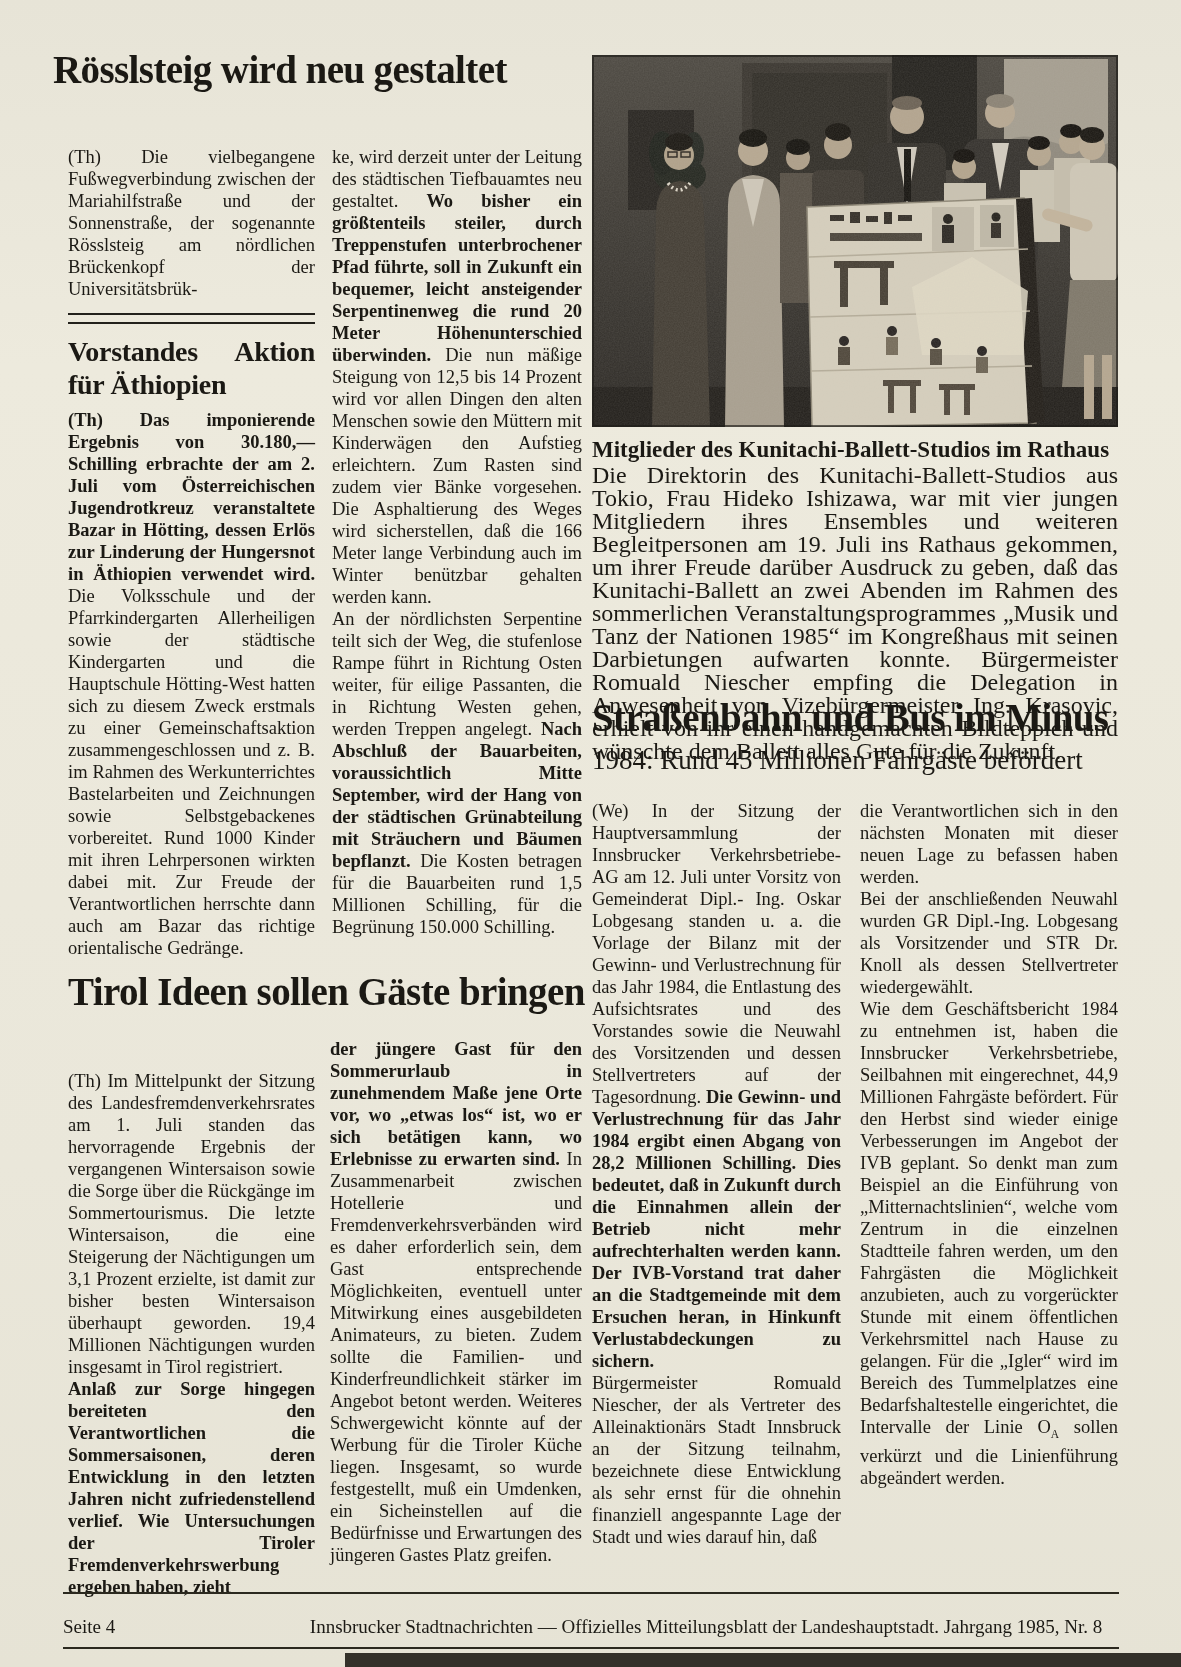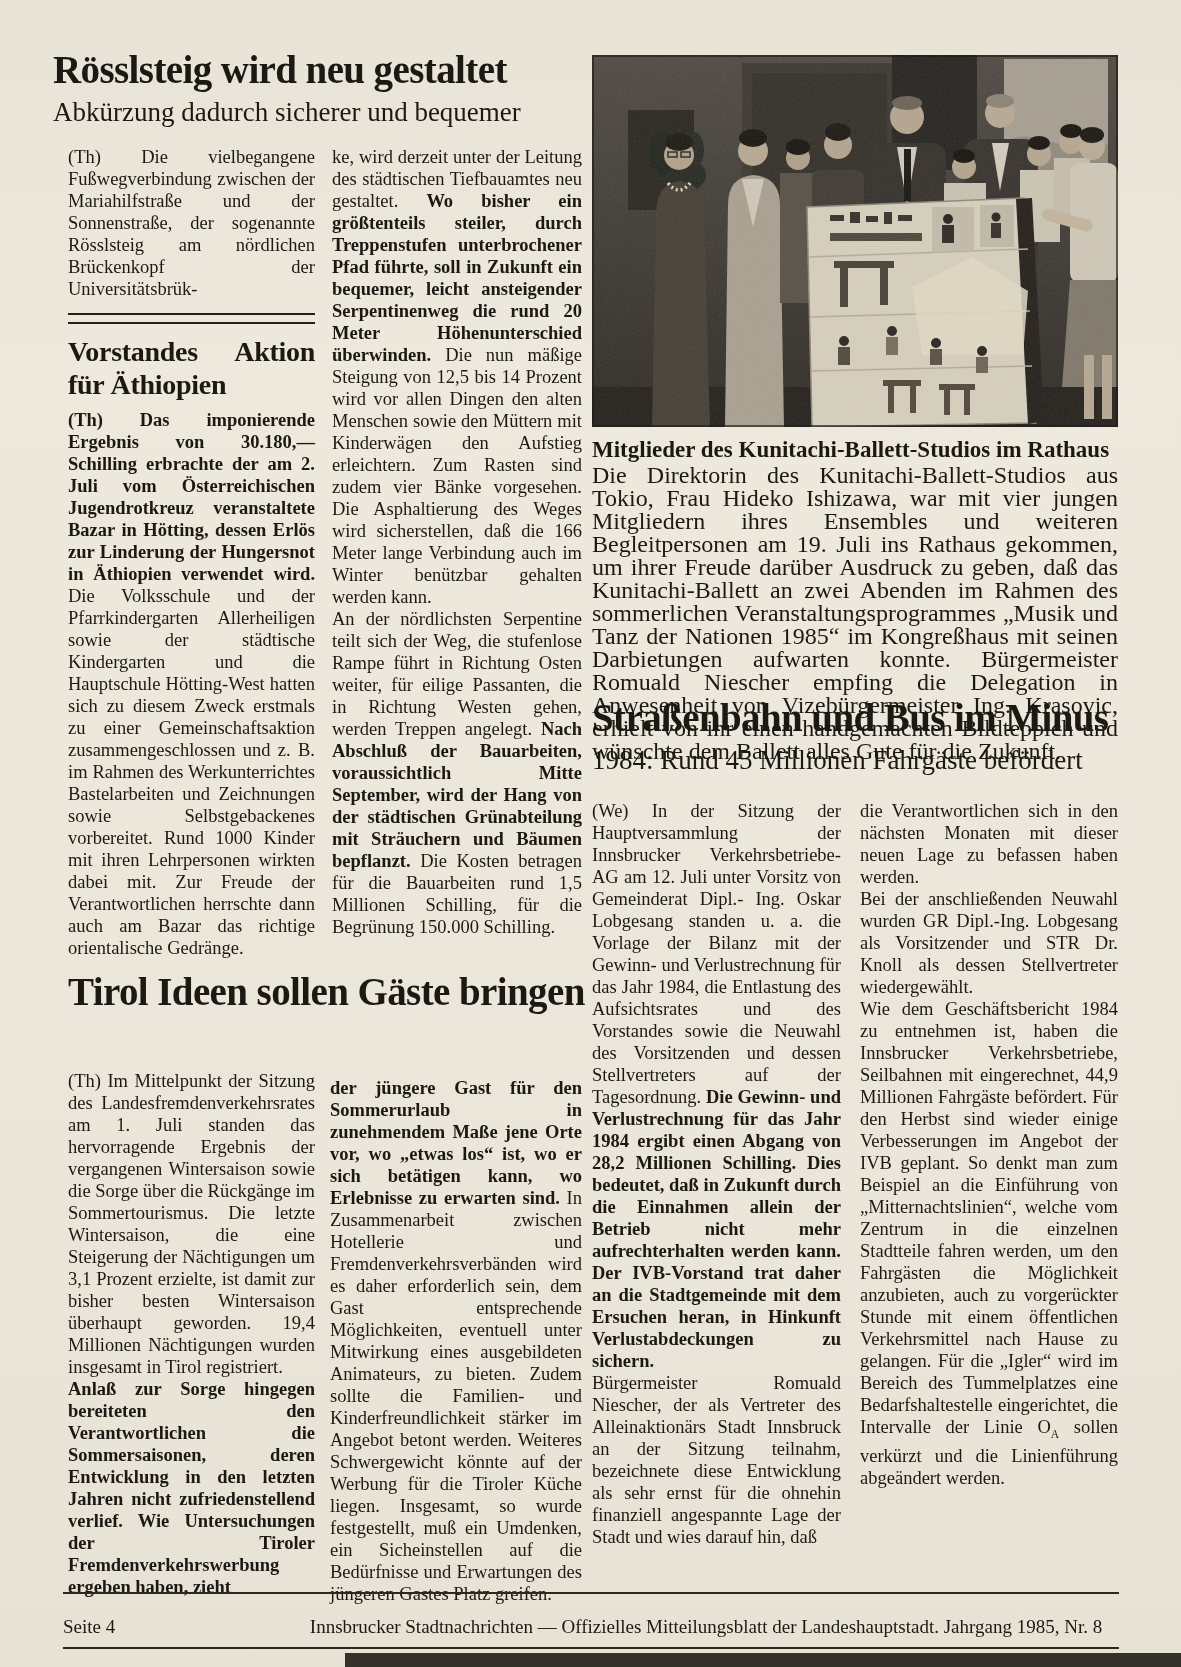--- a/index.html
+++ b/index.html
@@ -27,39 +27,38 @@
   #colB        { left:332px; top:146px; width:250px; }
   #photo-wrap  { left:592px; top:55px;  width:526px; height:372px; }
   #caption     { left:592px; top:436px; width:526px; }
   .cap-title   { font-size:23px; font-weight:bold; line-height:1.2; }
   .cap-text    { font-size:24px; line-height:23px; text-align:justify; }
   #art3-head   { left:592px; top:698px; width:528px; }
   #colC        { left:592px; top:800px; width:249px; }
   #colD        { left:860px; top:800px; width:258px; }
   #art4-head   { left:68px;  top:972px; width:522px; }
   #colE        { left:68px;  top:1070px; width:247px; }
-  #colF        { left:330px; top:1077px; width:252px; }
+  #colF        { left:330px; top:1038px; width:252px; }
   #footer {
     left:63px; top:1592px; width:1056px;
     border-top:2px solid #2b291f; border-bottom:2px solid #2b291f;
     padding:22px 0 9px 0; display:flex; align-items:baseline; font-size:19px;
   }
   .footer-page  { width:230px; }
   .footer-issue { flex:1; text-align:center; }
   #scan-bar { left:345px; top:1653px; width:836px; height:14px; background:#34312a; }
   svg { display:block; }
 </style>
 </head>
 <body>
 
 <div class="page">
 
   <div class="abs" id="art1-head">
     <div class="headline-xl">Rösslsteig wird neu gestaltet</div>
-    <div class="subhead">Abkürzung dadurch sicherer und bequemer</div>
   </div>
 
   <div class="abs bodycol" id="colA">
     <div>
         <p class="para"><span>(Th) Die vielbegangene Fußwegverbindung zwischen der Mariahilfstraße und der Sonnenstraße, der sogenannte Rösslsteig am nördlichen Brückenkopf der Universitätsbrük-</span></p>
       </div>
     <div class="double-rule"></div>
     <div class="section-head" style="margin-bottom:8px;">Vorstandes Aktion für Äthiopien</div>
     <div>
         <p class="para"><span class="b">(Th) Das imponierende Ergebnis von 30.180,— Schilling erbrachte der am 2. Juli vom Österreichischen Jugendrotkreuz veranstaltete Bazar in Hötting, dessen Erlös zur Linderung der Hungersnot in Äthiopien verwendet wird.</span><span> Die Volksschule und der Pfarrkindergarten Allerheiligen sowie der städtische Kindergarten und die Hauptschule Hötting-West hatten sich zu diesem Zweck erstmals zu einer Gemeinschaftsaktion zusammengeschlossen und z. B. im Rahmen des Werkunterrichtes Bastelarbeiten und Zeichnungen sowie Selbstgebackenes vorbereitet. Rund 1000 Kinder mit ihren Lehrpersonen wirkten dabei mit. Zur Freude der Verantwortlichen herrschte dann auch am Bazar das richtige orientalische Gedränge.</span></p>

